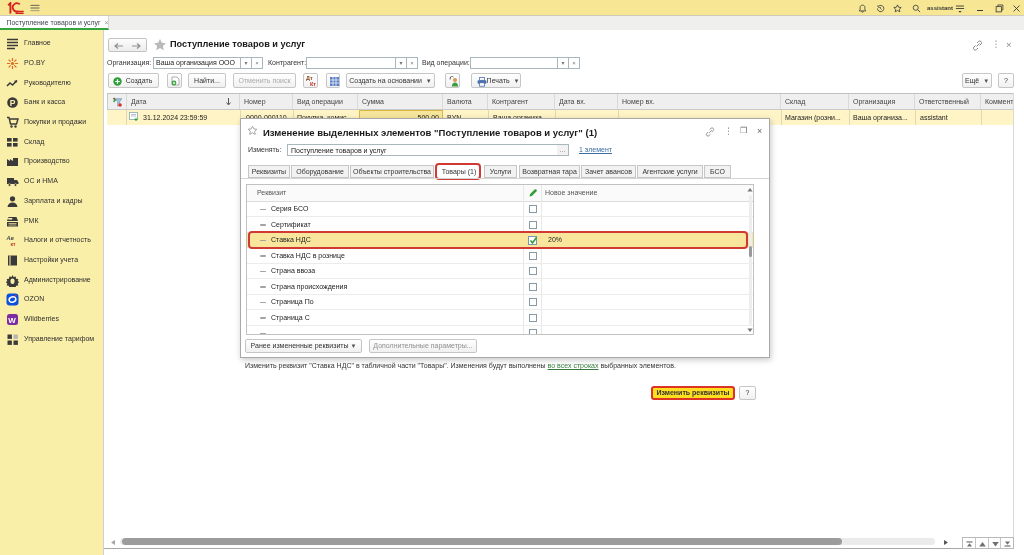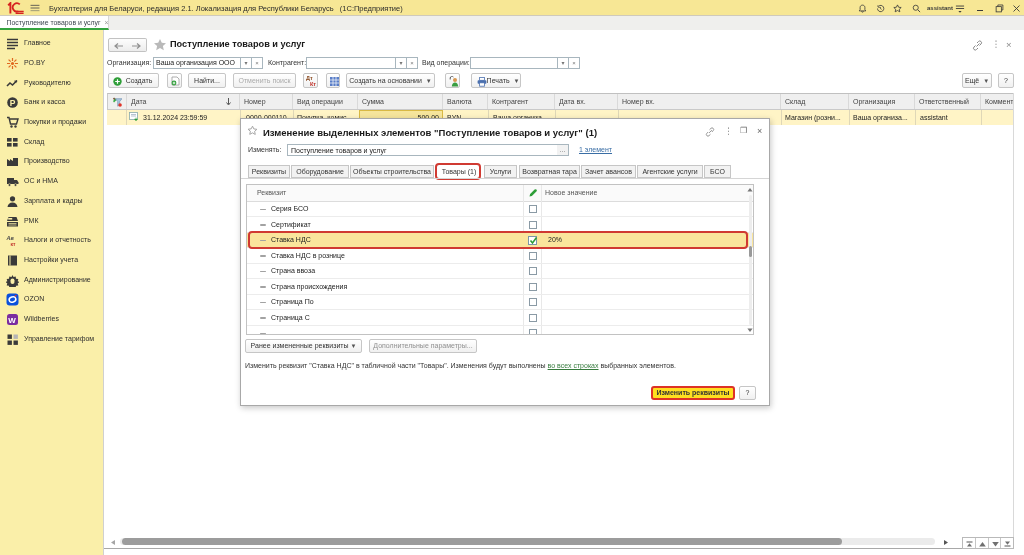--- a/index.html
+++ b/index.html
@@ -28,21 +28,21 @@
 
 .flabel { position:absolute; top:59px; font-size:7px; color:#333; }
 .finput { position:absolute; top:57px; height:12px; border:1px solid #a8b6be; background:#fff; font-size:7px; white-space:nowrap; line-height:10px; padding-left:2px; color:#222; }
 .fbtn { position:absolute; top:57px; width:11px; height:12px; border:1px solid #a8b6be; border-left:none; background:#fff; text-align:center; font-size:6px; color:#777; line-height:11px; }
 
 .tbtn { position:absolute; top:73px; height:15px; background:linear-gradient(#ffffff,#f0f0f0); border:1px solid #c6c6c6; border-radius:2px; font-size:7px; color:#333; text-align:center; line-height:13px; white-space:nowrap; }
 .tbtn.dis { color:#aaa; }
 .th { position:absolute; top:94px; height:15px; font-size:7px; white-space:nowrap; overflow:hidden; color:#444; line-height:15px; padding-left:4px; border-right:1px solid #d9d9d9; }
 .td { position:absolute; top:110px; height:15px; font-size:7px; color:#222; line-height:15px; padding-left:3px; white-space:nowrap; overflow:hidden; }
 
-#dialog { position:absolute; left:240px; top:118px; width:530px; height:288px; background:#fff; border:1px solid #a8a8a8; box-shadow:1px 2px 6px rgba(0,0,0,0.22); }
+#dialog { position:absolute; left:240px; top:118px; width:530px; height:240px; background:#fff; border:1px solid #a8a8a8; box-shadow:1px 2px 6px rgba(0,0,0,0.22); }
 .dlg-tab { top:46px; }
 .dlg-tab { position:absolute; height:13px; border:1px solid #c6c6c6; background:#f2f2f2; font-size:7px; color:#333; text-align:center; line-height:12px; white-space:nowrap; overflow:hidden; }
 .drow { position:absolute; left:0; width:100%; height:15.5px; border-bottom:1px solid #ececec; }
 .dash { position:absolute; left:12.5px; top:7px; width:6.5px; height:1.6px; background:#a2a2a2; border-radius:1px; }
 .dtext { position:absolute; left:24px; top:3.5px; font-size:7px; color:#222; white-space:nowrap; }
 .dcheck { position:absolute; left:281.5px; top:3.5px; width:8px; height:8px; border:1px solid #8a9aa5; background:#fff; }
 </style>
 </head>
 <body>
 
@@ -51,21 +51,20 @@
     <g stroke="#d6231f" fill="none">
     <path d="M1.2 3.4L3.4 1v10.5" stroke-width="1.9"></path>
     <path d="M12.8 2.4a4.2 4.2 0 10-1.4 7" stroke-width="1.8"></path>
     <path d="M7.2 9.4h9.5M8.6 11.3h8" stroke-width="1.4"></path>
     </g>
   </svg>
   <svg id="burger" viewBox="0 0 10 9">
       <path d="M0 1.5h10M0 4.5h10" stroke="#4a4a4a" stroke-width="0.95"></path>
       <path d="M0 7.5h10" stroke="#8e8d74" stroke-width="0.95"></path>
     </svg>
-  <div id="apptitle">Бухгалтерия для Беларуси, редакция 2.1. Локализация для Республики Беларусь&nbsp;&nbsp;&nbsp;(1С:Предприятие)</div>
   <svg class="tb-ic" style="left:858px;top:3.5px;width:9px;height:9px" viewBox="0 0 12 12">
       <path d="M6 1.5c-2 0-3.2 1.5-3.2 3.2v2.8l-1.2 1.7h8.8L9.2 7.5V4.7c0-1.7-1.2-3.2-3.2-3.2zM4.8 9.7a1.2 1.2 0 002.4 0" fill="none" stroke="#3a3a3a" stroke-width="1.1"></path>
     </svg>
   <svg class="tb-ic" style="left:875.5px;top:3.5px;width:9px;height:9px" viewBox="0 0 12 12">
       <path d="M2 6a4.2 4.2 0 101.3-3M2.6 1.8V3.4a1 1 0 001 1H5.2" fill="none" stroke="#3a3a3a" stroke-width="1.1"></path>
       <path d="M6 4.2v2l1.6 1" fill="none" stroke="#3a3a3a" stroke-width="1"></path>
     </svg>
   <svg class="tb-ic" style="left:893px;top:3.5px;width:9px;height:9px" viewBox="0 0 12 12">
       <path d="M6 1.2l1.5 3.1 3.4.4-2.5 2.3.7 3.4L6 8.7 2.9 10.4l.7-3.4L1.1 4.7l3.4-.4z" fill="none" stroke="#3a3a3a" stroke-width="1.1"></path>
     </svg>

